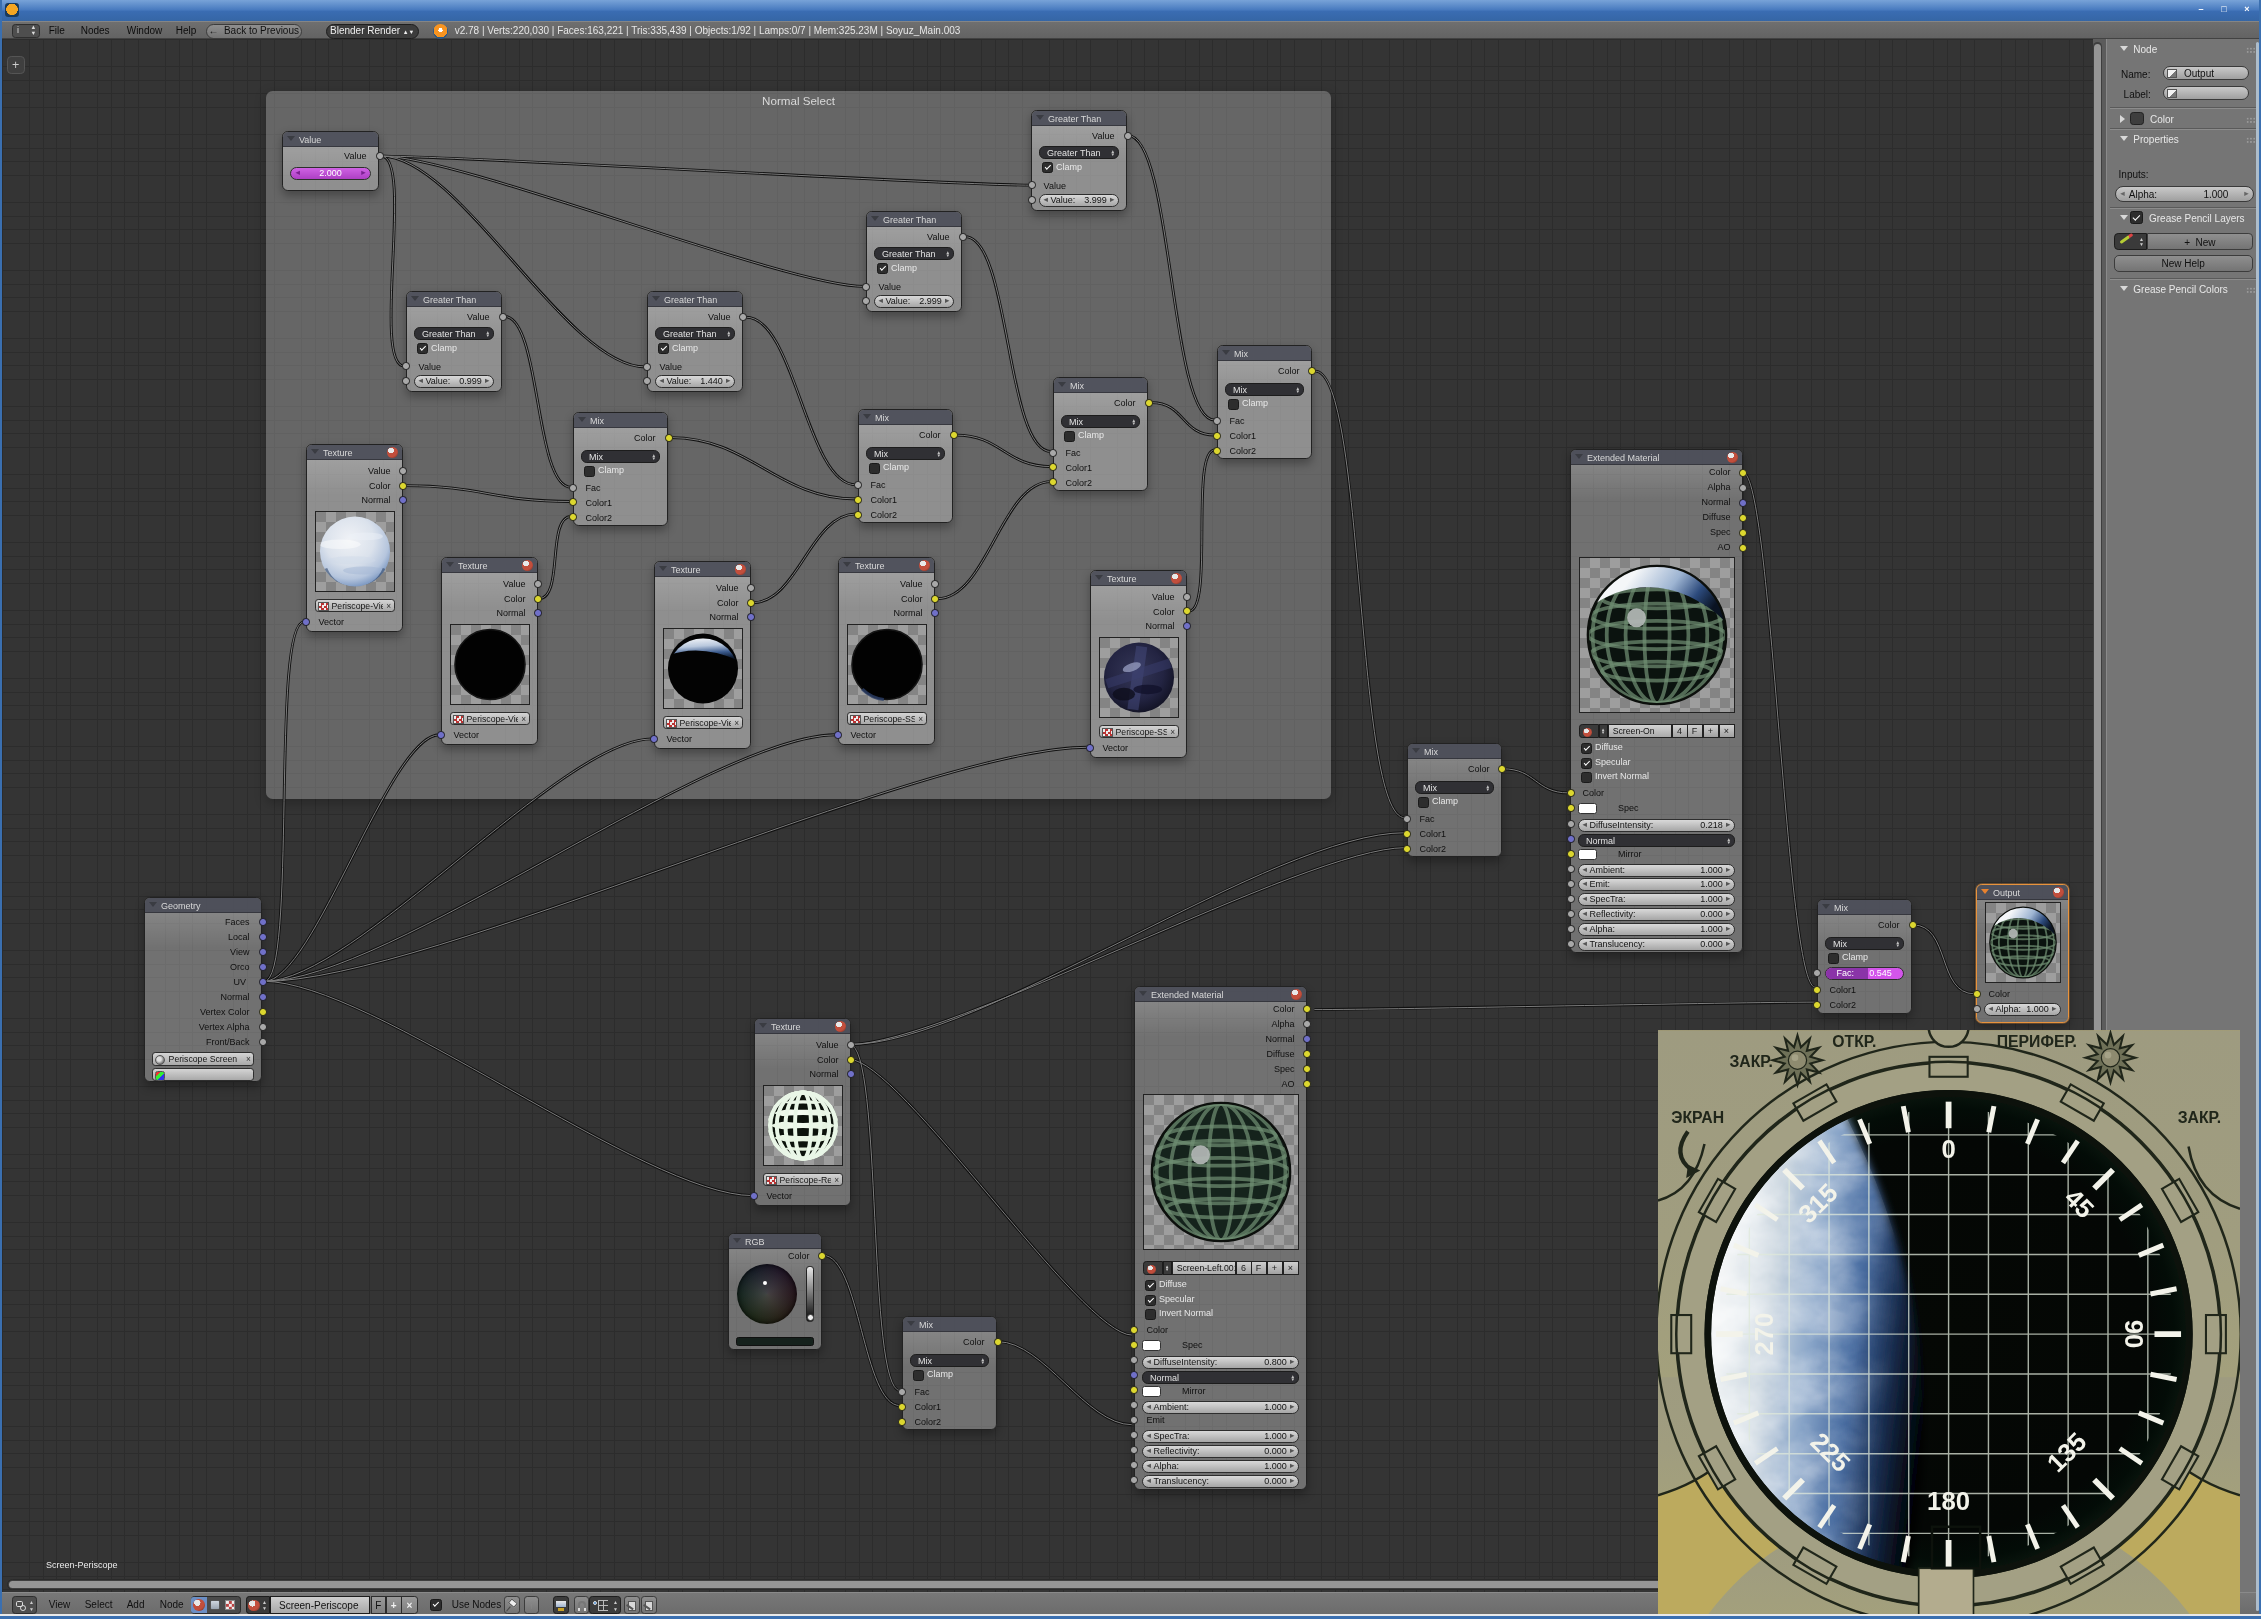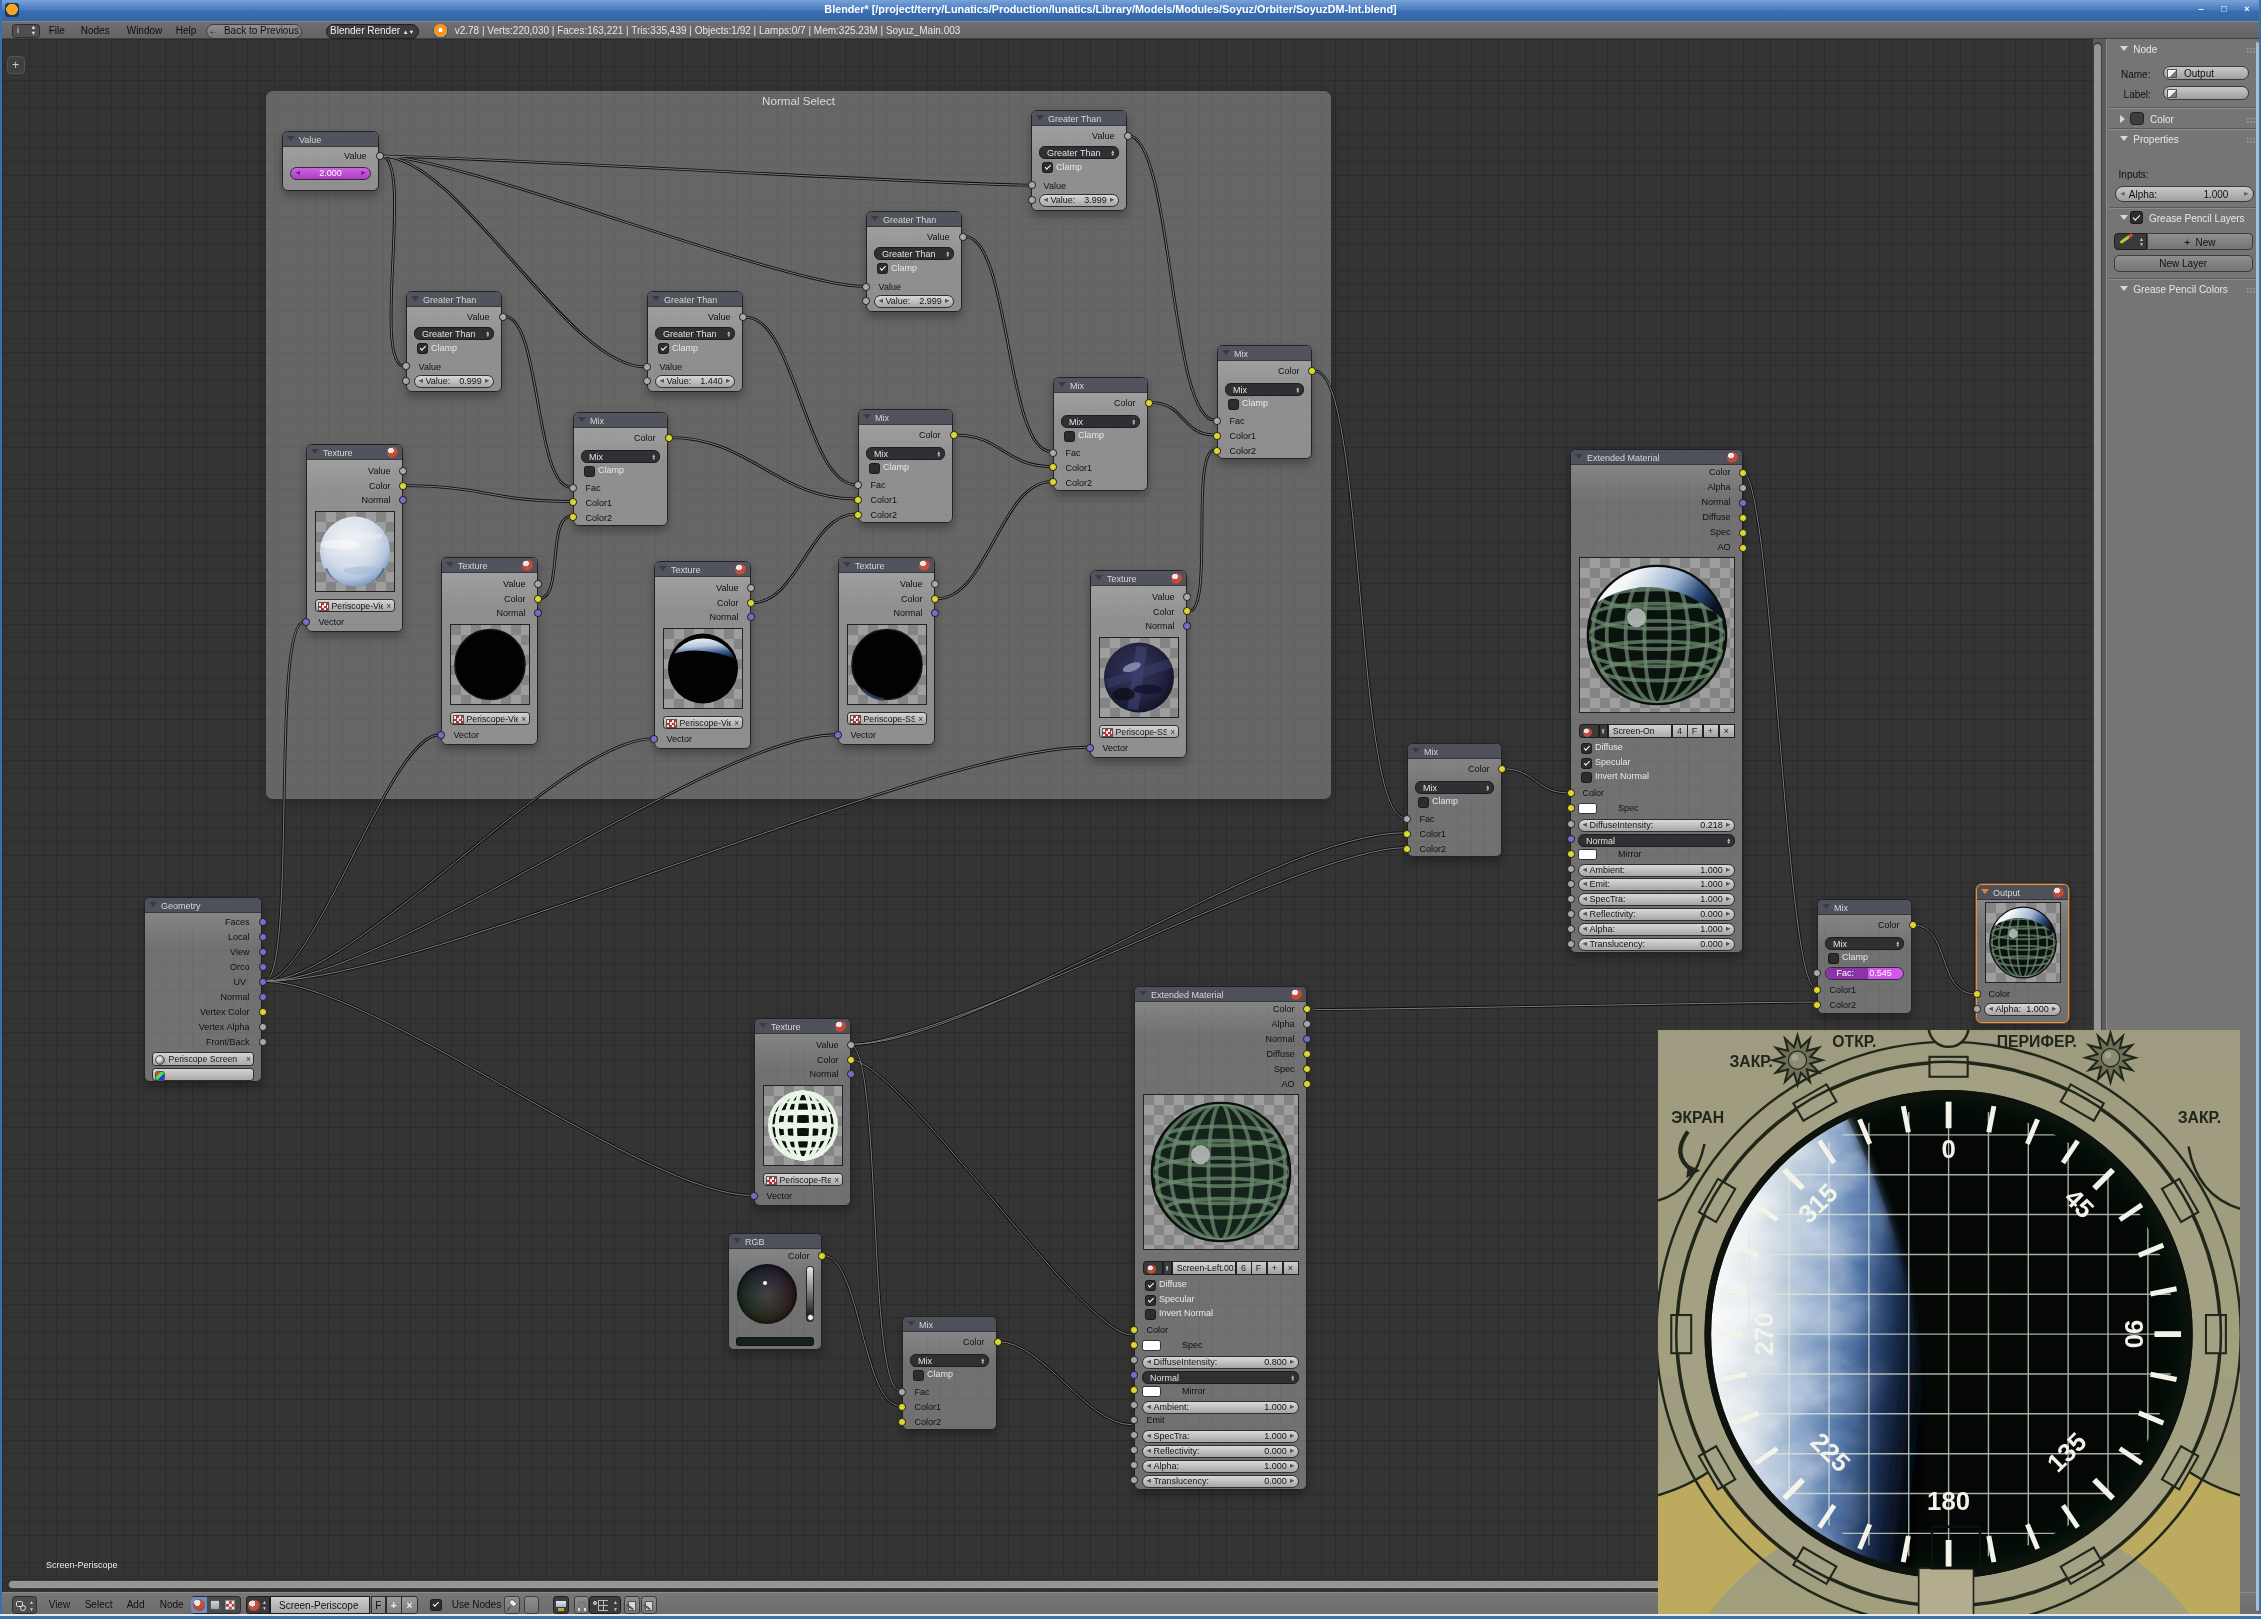--- a/index.html
+++ b/index.html
@@ -98,21 +98,20 @@
 .hsb i{position:absolute;left:1.7px;top:0.8px;right:1.7px;bottom:0.8px;background:#959595;border-radius:5px;display:block}
 .vsb{position:absolute;left:2093px;top:42px;width:9px;height:1532px;background:#3e3e3e;border-radius:5px;z-index:35}
 .vsb i{position:absolute;left:0.8px;top:1.7px;right:0.8px;bottom:1.7px;background:#959595;border-radius:4.2px;display:block}
 .pvsb{position:absolute;left:2256px;top:42px;width:3.3px;height:1569px;background:#aebdcb;border-radius:1.7px;z-index:65}
 .btn{position:absolute;background:linear-gradient(#8f8f8f,#747474);border:0.8px solid #3c3c3c;border-radius:8.3px;color:#111;text-align:center}
 .btnd{position:absolute;background:#3c3c3c;border:0.8px solid #1e1e1e;border-radius:8.3px;color:#eee;text-align:center}
 </style></head><body>
 <div id="win">
     <div class="tbar">
       <div style="position:absolute;left:5px;top:2.5px;width:14px;height:14px;border-radius:3.3px;background:radial-gradient(circle at 50% 45%,#f5a623 0 55%,#1a3a5c 56%)"></div>
-      <div class="tt">Blender* [/project/terry/Lunatics/Production/lunatics/Library/Models/Modules/Soyuz/Orbiter/SoyuzDM-Int.blend]</div>
       <div class="wbtn" style="right:51px">–</div>
       <div class="wbtn" style="right:28px">□</div>
       <div class="wbtn" style="right:5px">×</div>
     </div>
     <div class="mbar">
       <div style="position:absolute;left:10px;top:1.7px;width:28px;height:14px;background:#4e4e4e;border:0.8px solid #2e2e2e;border-radius:3.3px;color:#ddd">
         <span style="position:absolute;left:4.2px;top:0px;font-size:9px">i</span>
         <span style="position:absolute;right:2.5px;top:0.8px;font-size:5.8px;line-height:5.8px">▲<br>▼</span>
       </div>
       <span class="mi" style="left:47px">File</span>
@@ -1077,21 +1076,21 @@
       <div class="phdr" style="left:13.3px;top:174px"><span class="ptri"></span></div>
       <div style="position:absolute;left:23px;top:172px;width:12.5px;height:12.5px;background:#2d2d2d;border:0.8px solid #1a1a1a;border-radius:2.5px">
         <span style="position:absolute;left:1.7px;top:2.5px;width:6.6px;height:4.2px;border-left:1.7px solid #fff;border-bottom:1.7px solid #fff;transform:rotate(-45deg)"></span>
       </div>
       <div class="phdr" style="left:42px;top:174px">Grease Pencil Layers</div>
       <div style="position:absolute;left:6.6px;top:194px;width:33px;height:17.4px;background:#3a3a3a;border:0.8px solid #1c1c1c;border-radius:4.2px 0 0 4.2px">
         <span style="position:absolute;left:4.2px;top:3.3px;width:15px;height:3.3px;background:linear-gradient(90deg,#b5cc34 70%,#d44 70%);border-radius:1.7px;transform:rotate(-35deg)"></span>
         <span style="position:absolute;right:1.7px;top:2.5px;color:#ccc;font-size:5px;line-height:5px">▲<br>▼</span>
       </div>
       <div class="btn" style="left:40px;top:194px;right:8.3px;height:17.4px;border-radius:0 4.2px 4.2px 0;padding-top:2.5px">+ &nbsp;New</div>
-      <div class="btn" style="left:6.6px;top:216px;right:8.3px;height:16.6px;border-radius:5px;padding-top:1.7px">New Layer</div>
+      <div class="btn" style="left:6.6px;top:216px;right:8.3px;height:16.6px;border-radius:5px;padding-top:1.7px">New Help</div>
       <div class="psep" style="top:239px"></div>
       <div class="phdr" style="left:13.3px;top:245px"><span class="ptri"></span>Grease Pencil Colors</div>
       <div class="pdots" style="top:248px"></div>
     </div>
     <div class="pvsb"></div>
     <div class="bbar">
       <div style="position:absolute;left:10px;top:3.3px;width:25px;height:17.4px;background:#4e4e4e;border:0.8px solid #2e2e2e;border-radius:3.3px">
         <span style="position:absolute;left:3.3px;top:3.3px;width:6.6px;height:6.6px;border:1.2px solid #ddd;border-radius:1.7px"></span>
         <span style="position:absolute;left:7.5px;top:7.5px;width:5.8px;height:5.8px;border:1.2px solid #ddd;border-radius:50%"></span>
         <span style="position:absolute;right:1.7px;top:1.7px;color:#ccc;font-size:5px;line-height:6.6px">▲<br>▼</span>

